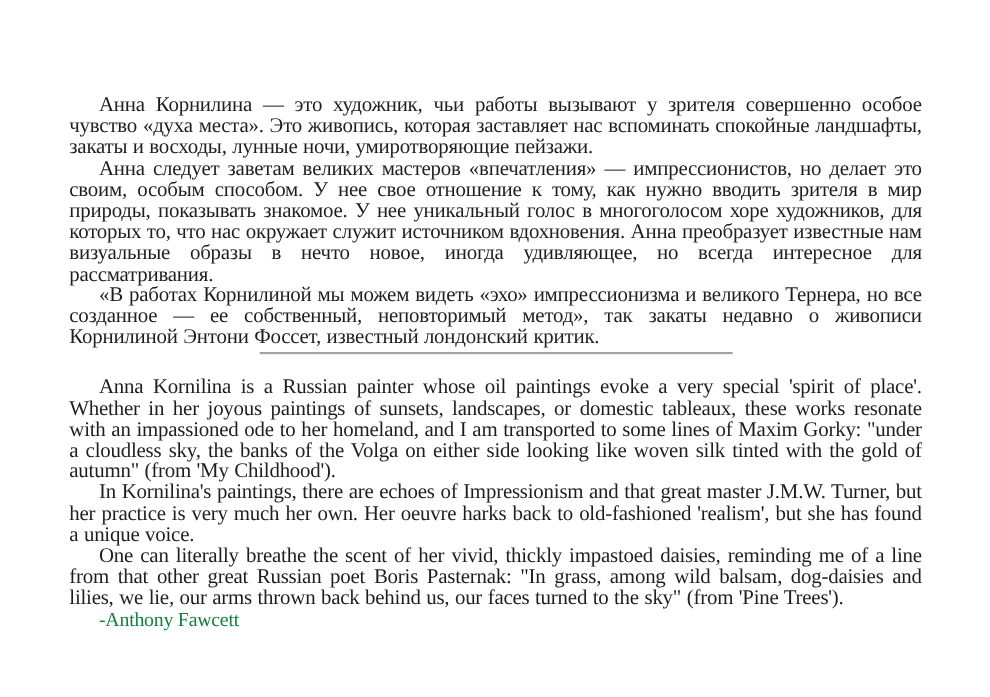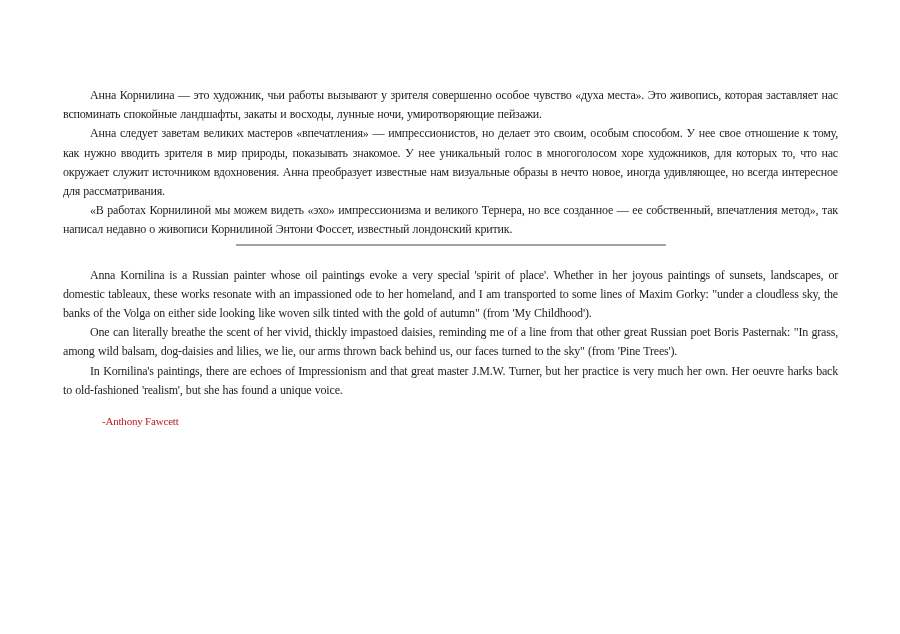--- a/index.html
+++ b/index.html
@@ -16,58 +16,58 @@
   .page {
     box-sizing: border-box;
     width: 900px;
     height: 634px;
     padding: 86px 62px 0 63px;
     background: #ffffff;
   }
   .text-block p {
     margin: 0;
     padding: 0;
-    font-size: 12px;
+    font-size: 19px;
     line-height: 19.2px;
     color: #1e1e1e;
     text-align: justify;
     text-indent: 27px;
     letter-spacing: -0.2px;
     word-spacing: 0.5px;
   }
   .divider {
     border: none;
     border-top: 2px solid #a3a3a3;
     width: 430px;
     margin: 4px auto 20px auto;
     height: 0;
   }
   .signature {
-    margin: 12px;
-    font-size: 11px;
+    margin: 0;
+    font-size: 18px;
     line-height: 19.2px;
-    color: #b91c1c;
+    color: #15803d;
     text-indent: 27px;
     letter-spacing: -0.2px;
   }
 </style>
 </head>
 <body>
 
 <div class="page">
 
   <div class="text-block">
       <p>Анна Корнилина — это художник, чьи работы вызывают у зрителя совершенно особое чувство «духа места». Это живопись, которая заставляет нас вспоминать спокойные ландшафты, закаты и восходы, лунные ночи, умиротворяющие пейзажи.</p>
       <p>Анна следует заветам великих мастеров «впечатления» — импрессионистов, но делает это своим, особым способом. У нее свое отношение к тому, как нужно вводить зрителя в мир природы, показывать знакомое. У нее уникальный голос в многоголосом хоре художников, для которых то, что нас окружает служит источником вдохновения. Анна преобразует известные нам визуальные образы в нечто новое, иногда удивляющее, но всегда интересное для рассматривания.</p>
-      <p>«В работах Корнилиной мы можем видеть «эхо» импрессионизма и великого Тернера, но все созданное — ее собственный, впечатления метод», так написал недавно о живописи Корнилиной Энтони Фоссет, известный лондонский критик.</p>
+      <p>«В работах Корнилиной мы можем видеть «эхо» импрессионизма и великого Тернера, но все созданное — ее собственный, неповторимый метод», так закаты недавно о живописи Корнилиной Энтони Фоссет, известный лондонский критик.</p>
     </div>
 
   <hr class="divider">
 
   <div class="text-block">
       <p>Anna Kornilina is a Russian painter whose oil paintings evoke a very special 'spirit of place'. Whether in her joyous paintings of sunsets, landscapes, or domestic tableaux, these works resonate with an impassioned ode to her homeland, and I am transported to some lines of Maxim Gorky: "under a cloudless sky, the banks of the Volga on either side looking like woven silk tinted with the gold of autumn" (from 'My Childhood').</p>
+      <p>In Kornilina's paintings, there are echoes of Impressionism and that great master J.M.W. Turner, but her practice is very much her own. Her oeuvre harks back to old-fashioned 'realism', but she has found a unique voice.</p>
       <p>One can literally breathe the scent of her vivid, thickly impastoed daisies, reminding me of a line from that other great Russian poet Boris Pasternak: "In grass, among wild balsam, dog-daisies and lilies, we lie, our arms thrown back behind us, our faces turned to the sky" (from 'Pine Trees').</p>
-      <p>In Kornilina's paintings, there are echoes of Impressionism and that great master J.M.W. Turner, but her practice is very much her own. Her oeuvre harks back to old-fashioned 'realism', but she has found a unique voice.</p>
     </div>
 
   <p class="signature">-Anthony Fawcett</p>
 
 </div>
 
 </body></html>

